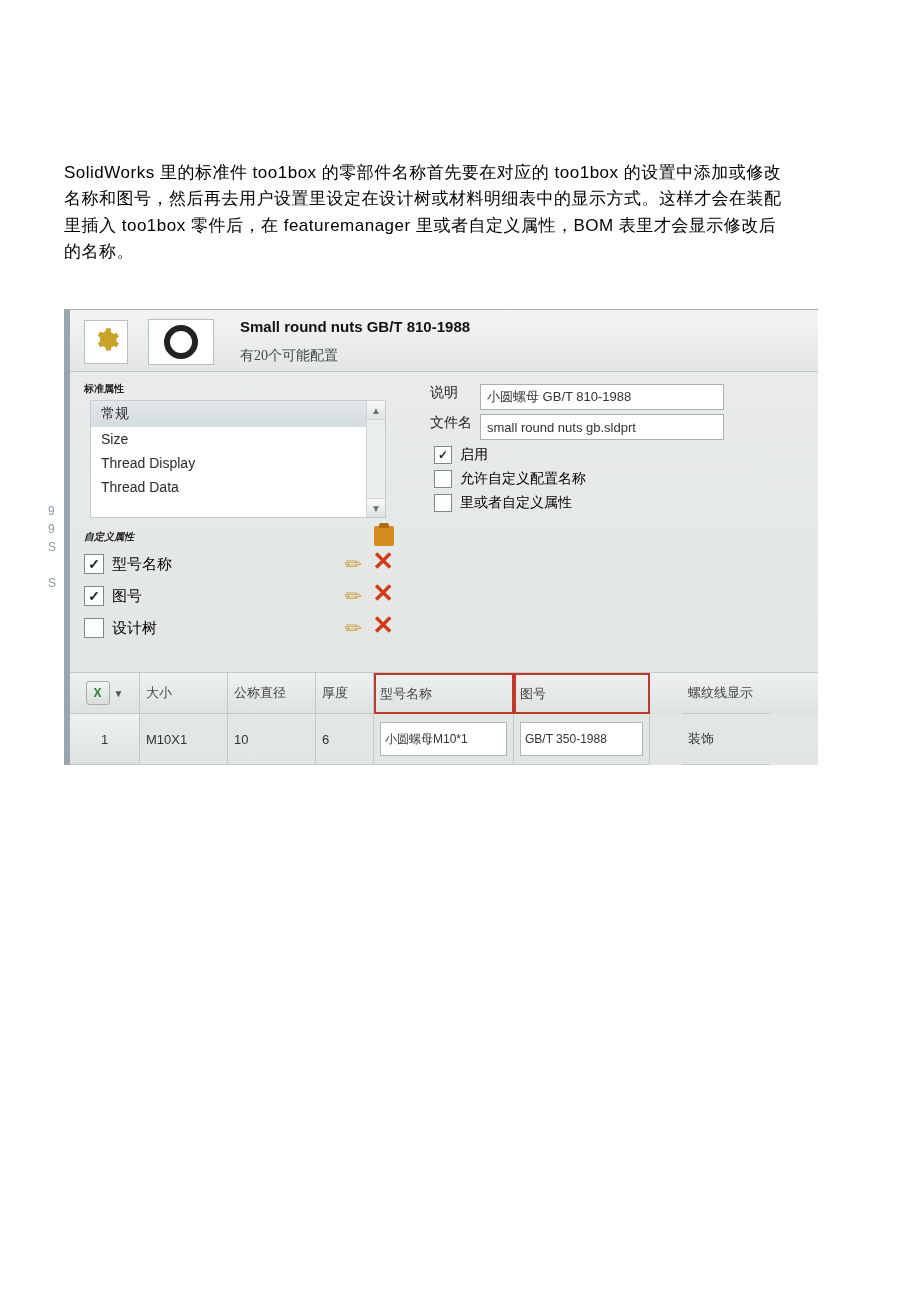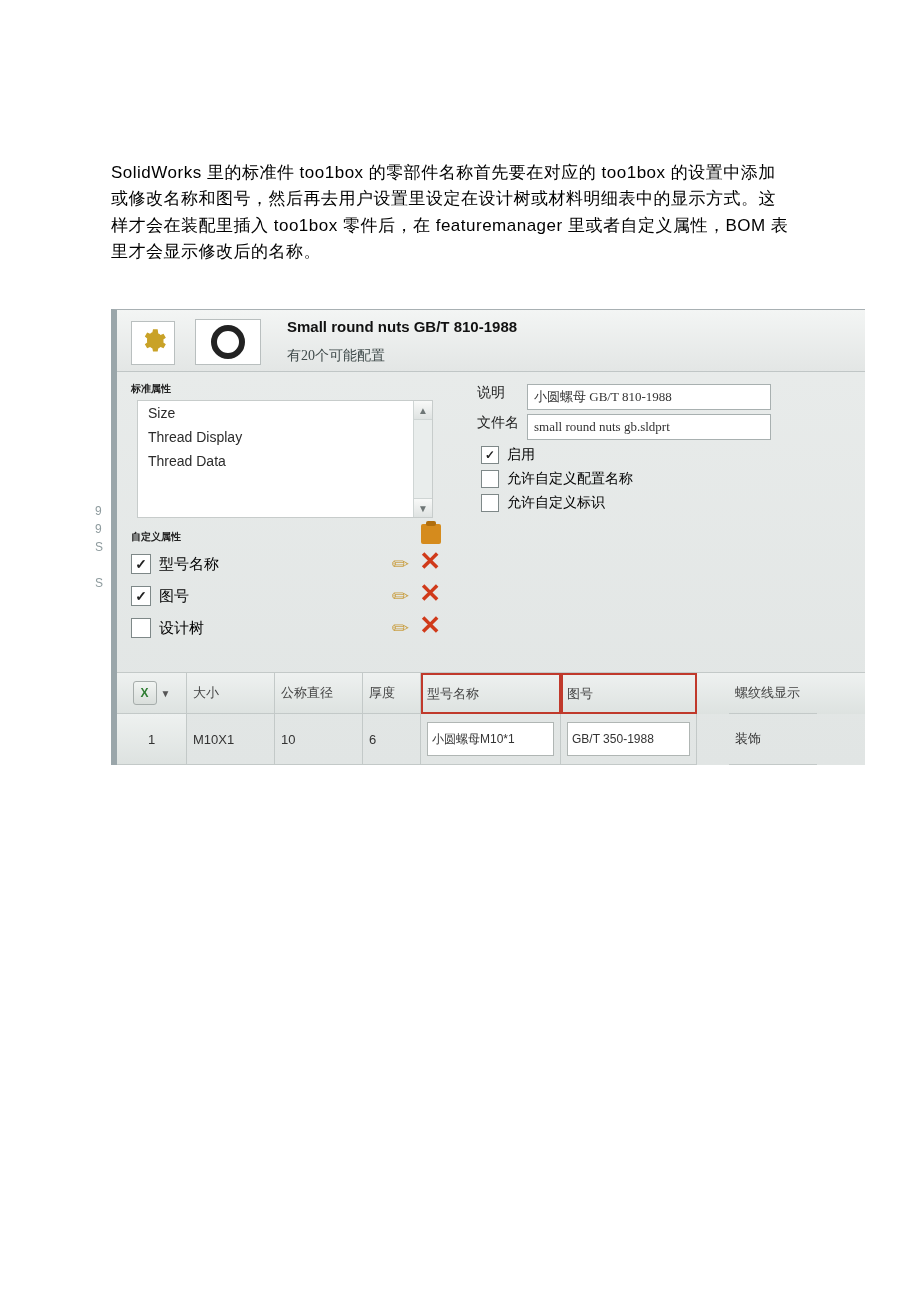--- a/index.html
+++ b/index.html
@@ -3,21 +3,21 @@
 <meta charset="utf-8">
 <style>
   body {
     margin: 0;
     padding: 0;
     background: #ffffff;
     font-family: "SimSun", "Microsoft YaHei", Arial, sans-serif;
     width: 920px;
   }
   .page {
-    padding: 160px 131px 120px 111px;
+    padding: 160px 131px 120px 64px;
     box-sizing: border-box;
     width: 920px;
   }
   .body-text {
     font-size: 17px;
     line-height: 1.55;
     color: #000;
     letter-spacing: 0.5px;
     margin: 0 0 44px 0;
   }
@@ -25,21 +25,21 @@
   .panel {
     border-left: 6px solid #9aa6aa;
     border-top: 1px solid #a8b0b3;
     background: linear-gradient(#e9eceb,#e1e5e4);
     width: 754px;
     box-sizing: border-box;
     filter: blur(0.3px);
   }
   .panel-header {
     display: flex;
-    align-items: flex-end;
+    align-items: center;
     gap: 20px;
     padding: 8px 8px 6px 8px;
     border-bottom: 1px solid #c0c6c6;
     background: linear-gradient(#f3f5f4,#e3e6e5);
   }
   .thumb-box {
     width: 42px; height: 42px;
     background:#fff;
     border:1px solid #b9bfbf;
     display:flex; align-items:center; justify-content:center;
@@ -85,41 +85,41 @@
     background:#e9edec; border-left:1px solid #cfd5d4;
   }
   .scroll-up,.scroll-down{
     height:18px; display:flex; align-items:center; justify-content:center;
     background:linear-gradient(#f8f9f8,#dfe3e2);
     border-bottom:1px solid #cfd5d4;
     color:#6e7676; font-size:10px;
   }
   .scroll-down{ position:absolute; bottom:0; left:0; right:0; border-top:1px solid #cfd5d4; border-bottom:0; }
   .custom-attrs { margin-top: 6px; }
-  .custom-header { display:flex; justify-content:space-between; padding-right:30px;}
+  .custom-header { display:flex; align-items:center; justify-content:space-between; padding-right:30px;font-style:italic;}
   .clipboard {
     width:20px; height:20px;
     background:#d58b1d; border-radius:2px; position:relative;
   }
   .clipboard:before{content:"";position:absolute;top:-3px;left:5px;width:10px;height:5px;background:#b06e0e;border-radius:2px;}
   .attr-row { display:flex; align-items:center; padding:4px 0 4px 6px; font-size:15px;}
   .checkbox {
     width:18px; height:18px; border:1px solid #7e8888; background:#fff; margin-right:8px;
     display:flex; align-items:center; justify-content:center; font-size:14px; color:#222; font-weight:bold;
   }
   .attr-row .lbl { flex:0 0 auto; min-width:80px; }
   .attr-actions { flex:1; display:flex; justify-content:flex-end; gap:10px; padding-right:30px;}
   .pencil { color:#caa24a; font-size:20px; transform:rotate(-45deg); }
   .xmark { color:#d03a1a; font-size:26px; font-weight:bold; line-height:18px; }
   .left-side-numbers { position:absolute; left:-22px; top:130px; color:#8e9b9e; font-size:12px; line-height:18px;}
   .right-col .row { display:flex; align-items:flex-start; margin:4px 0; gap:6px;}
   .right-col .lbl2 { width:44px; color:#222; font-size:14px;}
   .txt-input {
     flex:1; height:24px; border:1px solid #a8b0b0; background:#fff; padding:0 6px;
-    font-size:13px; color:#333; display:flex; align-items:center; font-family:Liberation Serif, serif;
+    font-size:13px; color:#333; display:flex; align-items:center; font-family:Liberation Sans, sans-serif;
     max-width:230px;
   }
   .checkbox-sm {
     width:16px; height:16px; border:1px solid #7e8888; background:#fff;
     display:flex; align-items:center; justify-content:center; font-size:12px; font-weight:bold; color:#222;
   }
   .cbrow { display:flex; align-items:center; gap:8px; margin:6px 0 0 4px; font-size:14px;}
   .cbrow .cblabel {}
   .table {
     margin-top: 14px;
@@ -185,20 +185,21 @@
     <div class="panel-body">
       <div class="left-col">
         <div class="left-side-numbers" style="white-space:pre;">9
 9
 S
 
 S</div>
 
         <div class="block-label">标准属性</div>
         <div class="list">
+          <div class="list-item sel">常规</div>
           <div class="list-item">Size</div>
           <div class="list-item">Thread Display</div>
           <div class="list-item">Thread Data</div>
           <div class="scrollbar">
             <div class="scroll-up">▲</div>
             <div class="scroll-down">▼</div>
           </div>
         </div>
 
         <div class="custom-attrs">
@@ -246,21 +247,21 @@
         <div class="cbrow">
           <div class="checkbox-sm">✓</div>
           <span class="cblabel">启用</span>
         </div>
         <div class="cbrow">
           <div class="checkbox-sm"></div>
           <span class="cblabel">允许自定义配置名称</span>
         </div>
         <div class="cbrow">
           <div class="checkbox-sm"></div>
-          <span class="cblabel">允许自定义标识</span>
+          <span class="cblabel">里或者自定义属性</span>
         </div>
       </div>
     </div>
 
     <div class="table">
       <div class="trow head">
         <div class="tcell c0">
           <div class="excel-btn">X</div>
           <span class="dd-arrow">▼</span>
         </div>

